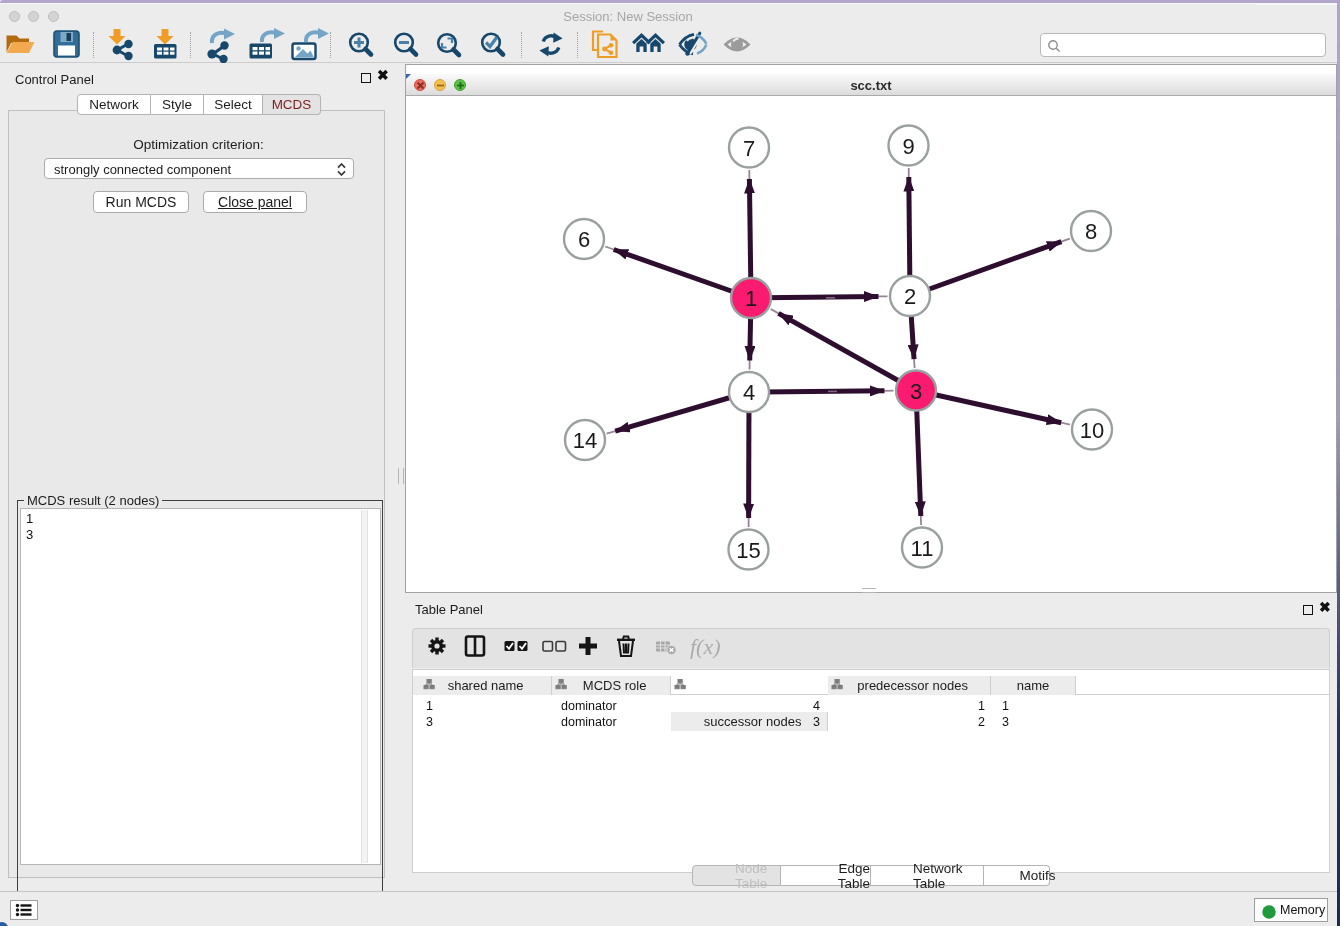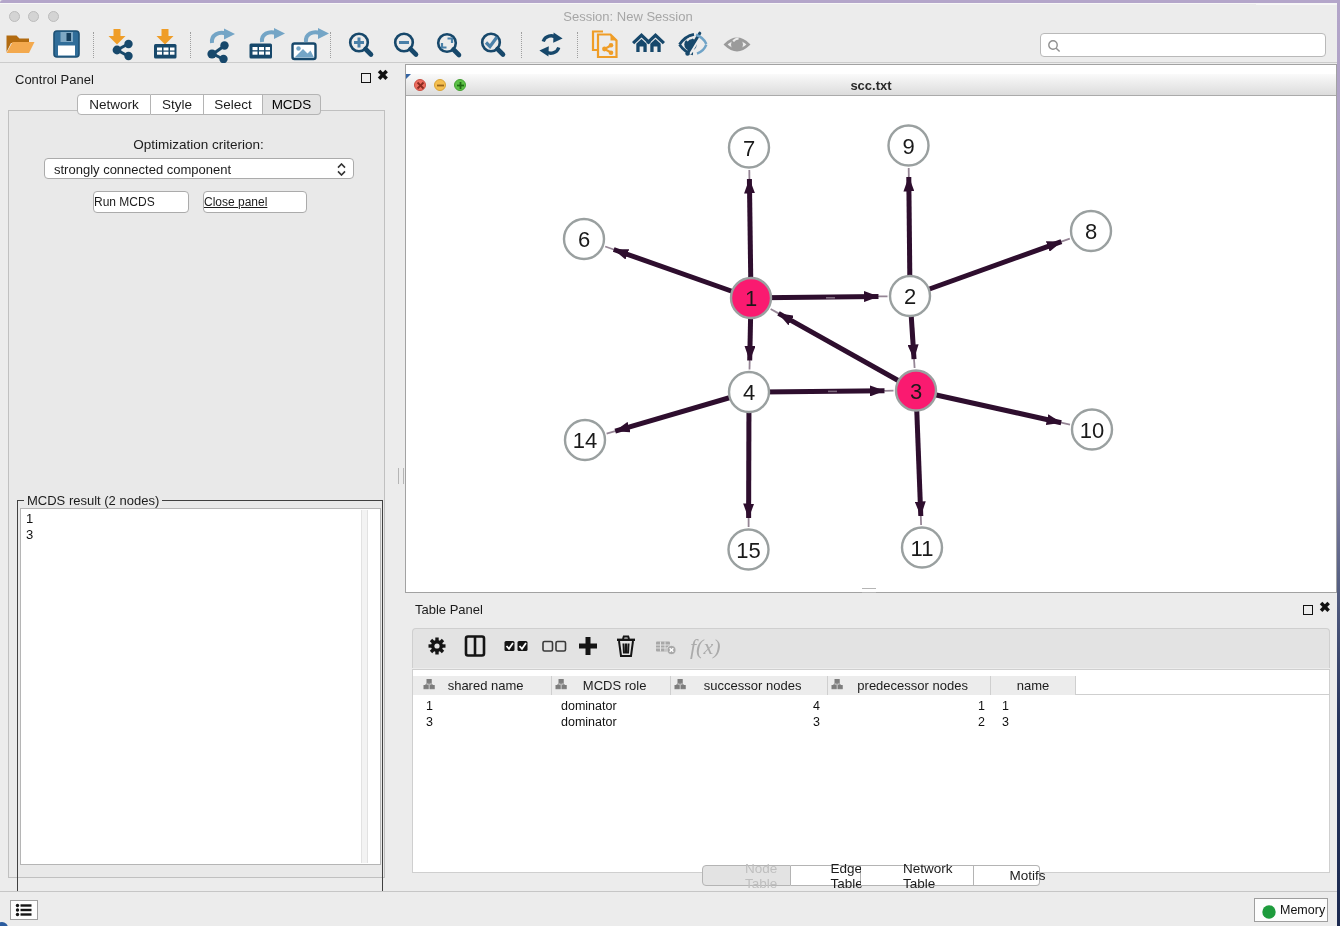--- a/index.html
+++ b/index.html
@@ -33,31 +33,31 @@
 #cpanel { left:0; top:63px; width:397px; height:828px; background:#ececec; }
 #cpanel-title { position:absolute; left:15px; top:9px; font-size:13px; color:#1c1c1c; }
 .panel-sq { position:absolute; top:10px; width:10px; height:10px; border:1.5px solid #111; }
 .panel-x { position:absolute; top:4px; font-size:14px; font-weight:bold; color:#111; }
 
 .tabs { position:absolute; display:flex; font-size:13.5px; }
 .tab { border:1px solid #b4b4b4; border-left:none; background:#fff; color:#1c1c1c;
   display:flex; align-items:center; justify-content:center; height:21px; }
 .tab.first { border-left:1px solid #b4b4b4; border-radius:4px 0 0 4px; }
 .tab.last { border-radius:0 4px 4px 0; }
-.tab.sel { background:#e3e3e3; color:#000000; }
+.tab.sel { background:#e3e3e3; color:#7f1d1d; }
 
 #cp-box { position:absolute; left:8px; top:47px; width:377px; height:768px;
   border:1px solid #c0c0c0; background:#e9e9e9; }
 #opt-label { position:absolute; left:0; top:74px; width:100%; text-align:center;
   font-size:13.5px; color:#1c1c1c; }
 #opt-select { position:absolute; left:44px; top:95px; width:310px; height:21px;
   background:#fff; border:1px solid #ababab; border-radius:4px; font-size:13px; color:#1c1c1c; }
 #opt-select span.txt { position:absolute; left:9px; top:3px; }
 .btn { position:absolute; top:128px; height:22px; background:#fff; border:1px solid #ababab;
-  border-radius:4px; font-size:12px; color:#1c1c1c; text-align:left; line-height:20px; }
+  border-radius:4px; font-size:14px; color:#1c1c1c; text-align:center; line-height:20px; }
 
 #mcds-group { position:absolute; left:17px; top:437px; width:366px; height:456px;
   border:1px solid #404040; }
 #mcds-legend { position:absolute; left:6px; top:-8px; background:#e9e9e9; padding:0 3px;
   font-size:13px; color:#1c1c1c; }
 #mcds-inner { position:absolute; left:2px; top:7px; width:361px; height:357px;
   background:#fff; border:1px solid #b5b5b5; font-size:13px; color:#111; }
 #mcds-inner .sb { position:absolute; right:12px; top:1px; width:7px; height:353px;
   background:#f3f3f3; border-left:1px solid #e2e2e2; border-right:1px solid #e2e2e2; }
 
@@ -440,21 +440,21 @@
           <line x1="260.3" y1="19.2" x2="256.7" y2="22.8"></line>
         </g>
 
     <text x="277" y="25" font-family="'Liberation Serif', serif" font-style="italic" font-size="22" fill="#ababab">f(x)</text>
   </svg>
   </div>
   <div id="tp-table">
     <div id="tp-header">
       <div class="hcol" style="left:0;width:139px;">&nbsp;&nbsp;shared name</div>
       <div class="hcol" style="left:139px;width:119px;">&nbsp;&nbsp;MCDS role</div>
-      <div class="hcol" style="left:258px;width:157px;">&nbsp;&nbsp;successor nodes</div>
+      <div class="hcol" style="left:258px;width:157px;margin-top:36px;">&nbsp;&nbsp;successor nodes</div>
       <div class="hcol" style="left:415px;width:163px;">&nbsp;&nbsp;predecessor nodes</div>
       <div class="hcol" style="left:578px;width:85px;">name</div>
       <svg width="680" height="19" viewBox="0 0 680 19" style="position:absolute;left:0;top:0;">
         <g fill="#7d7d7d" stroke="#7d7d7d" stroke-width="1">
           <g transform="translate(16,0)">
               <rect x="-2" y="3.5" width="4.2" height="3.2"></rect>
               <rect x="-5" y="9.5" width="4.2" height="3.2"></rect>
               <rect x="1" y="9.5" width="4.2" height="3.2"></rect>
               <path d="M0,6.5 L0,8 M-3,9.5 L-3,8 L3,8 L3,9.5" fill="none"></path>
             </g>
@@ -489,21 +489,21 @@
     <div class="trow" style="top:45px;">
       <span style="left:13px">3</span>
         <span style="left:148px">dominator</span>
       <span style="left:0;width:407px;text-align:right">3</span>
       <span style="left:0;width:572px;text-align:right">2</span>
       <span style="left:589px">3</span>
     </div>
   </div>
   <div id="tp-tabs">
     <div class="btab" style="width:89px;border-left:1px solid #b4b4b4;border-radius:4px 0 0 4px;background:#e3e3e3;color:#bfbfbf;">Node Table</div>
-    <div class="btab" style="width:70px;">Edge Table</div>
+    <div class="btab" style="width:90px;text-align:right;">Edge Table</div>
     <div class="btab" style="width:113px;">Network Table</div>
     <div class="btab" style="width:66px;border-radius:0 4px 4px 0;">Motifs</div>
   </div>
 </div>
 
 <div class="abs" id="statusbar">
   <div id="sb-left">
     <svg width="26" height="18" viewBox="0 0 26 18" style="position:absolute;left:0;top:0;">
       <g fill="#151515">
         <circle cx="6.5" cy="4.5" r="1.7"></circle>

